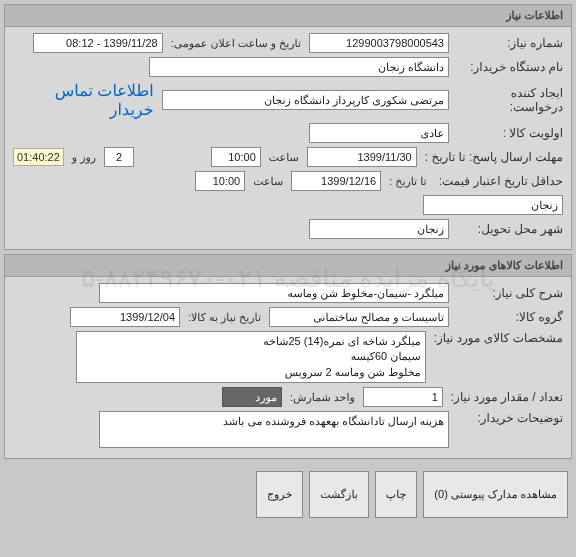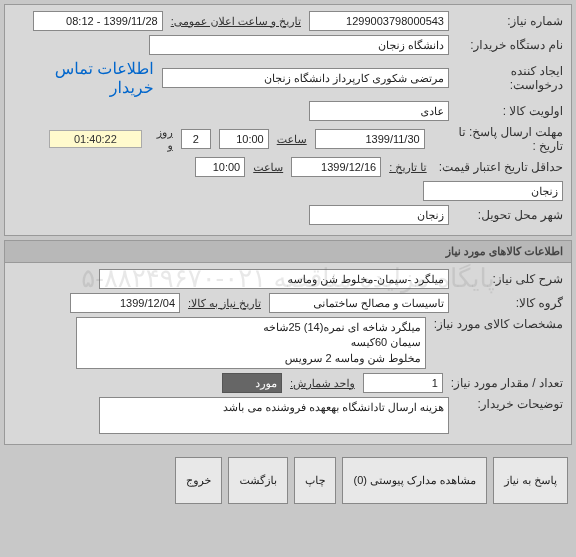--- a/index.html
+++ b/index.html
@@ -38,21 +38,20 @@
   color: #333;
   min-width: 110px;
   text-align: right;
   font-size: 12px;
   padding-left: 4px;
 }
 .label-sm {
   color: #333;
   font-size: 11px;
   padding: 0 4px;
-  text-decoration: underline;
 }
 .input {
   background: #fff;
   border: 1px solid #888;
   padding: 2px 4px;
   font-family: inherit;
   font-size: 11px;
   height: 20px;
   color: #222;
 }
@@ -65,24 +64,23 @@
   height: 20px;
 }
 textarea.input {
   height: auto;
   resize: none;
   line-height: 1.4;
 }
 .timer {
   background: #fffacd;
   border: 1px solid #aaa;
-  padding: 2px 24px;
+  padding: 2px 3px;
   font-size: 11px;
   color: #333;
-  margin-left: 36px;
 }
 .link {
   color: #0066cc;
   cursor: pointer;
   font-size: 16px;
 }
 .btn-row {
   display: flex;
   gap: 6px;
   padding: 8px;
@@ -111,20 +109,21 @@
   line-height: 1.6;
 }
 </style>
 </head>
 <body>
 
 <div class="watermark">پایگاه مزایده مناقصه
 ۰۲۱-۸۸۲۴۹۶۷۰-۵</div>
 
 <div class="panel">
+  <div class="panel-header">اطلاعات نیاز</div>
   <div class="panel-body">
     <div class="row">
       <span class="label">شماره نیاز:</span>
       <input class="input" style="width: 140px;" value="1299003798000543">
       <span class="label-sm">تاریخ و ساعت اعلان عمومی:</span>
       <input class="input" style="width: 130px;" value="1399/11/28 - 08:12">
     </div>
     <div class="row">
       <span class="label">نام دستگاه خریدار:</span>
       <input class="input" style="width: 300px;" value="دانشگاه زنجان">
@@ -192,18 +191,17 @@
       <input class="input-dark" style="width: 60px;" value="مورد">
     </div>
     <div class="row" style="align-items:flex-start">
       <span class="label">توضیحات خریدار:</span>
       <textarea class="input" rows="2" style="width: 350px;">هزینه ارسال تادانشگاه بهعهده فروشنده می باشد</textarea>
     </div>
   </div>
 </div>
 
 <div class="btn-row">
-  <button class="btn">پاسخ به نیاز</button>
   <button class="btn">مشاهده مدارک پیوستی (0)</button>
   <button class="btn">چاپ</button>
   <button class="btn">بازگشت</button>
   <button class="btn">خروج</button>
 </div>
 
 </body></html>

